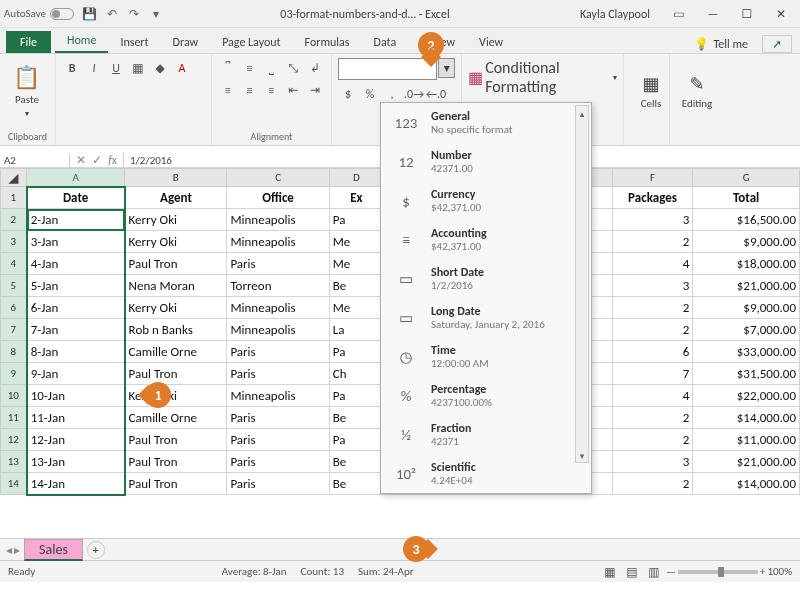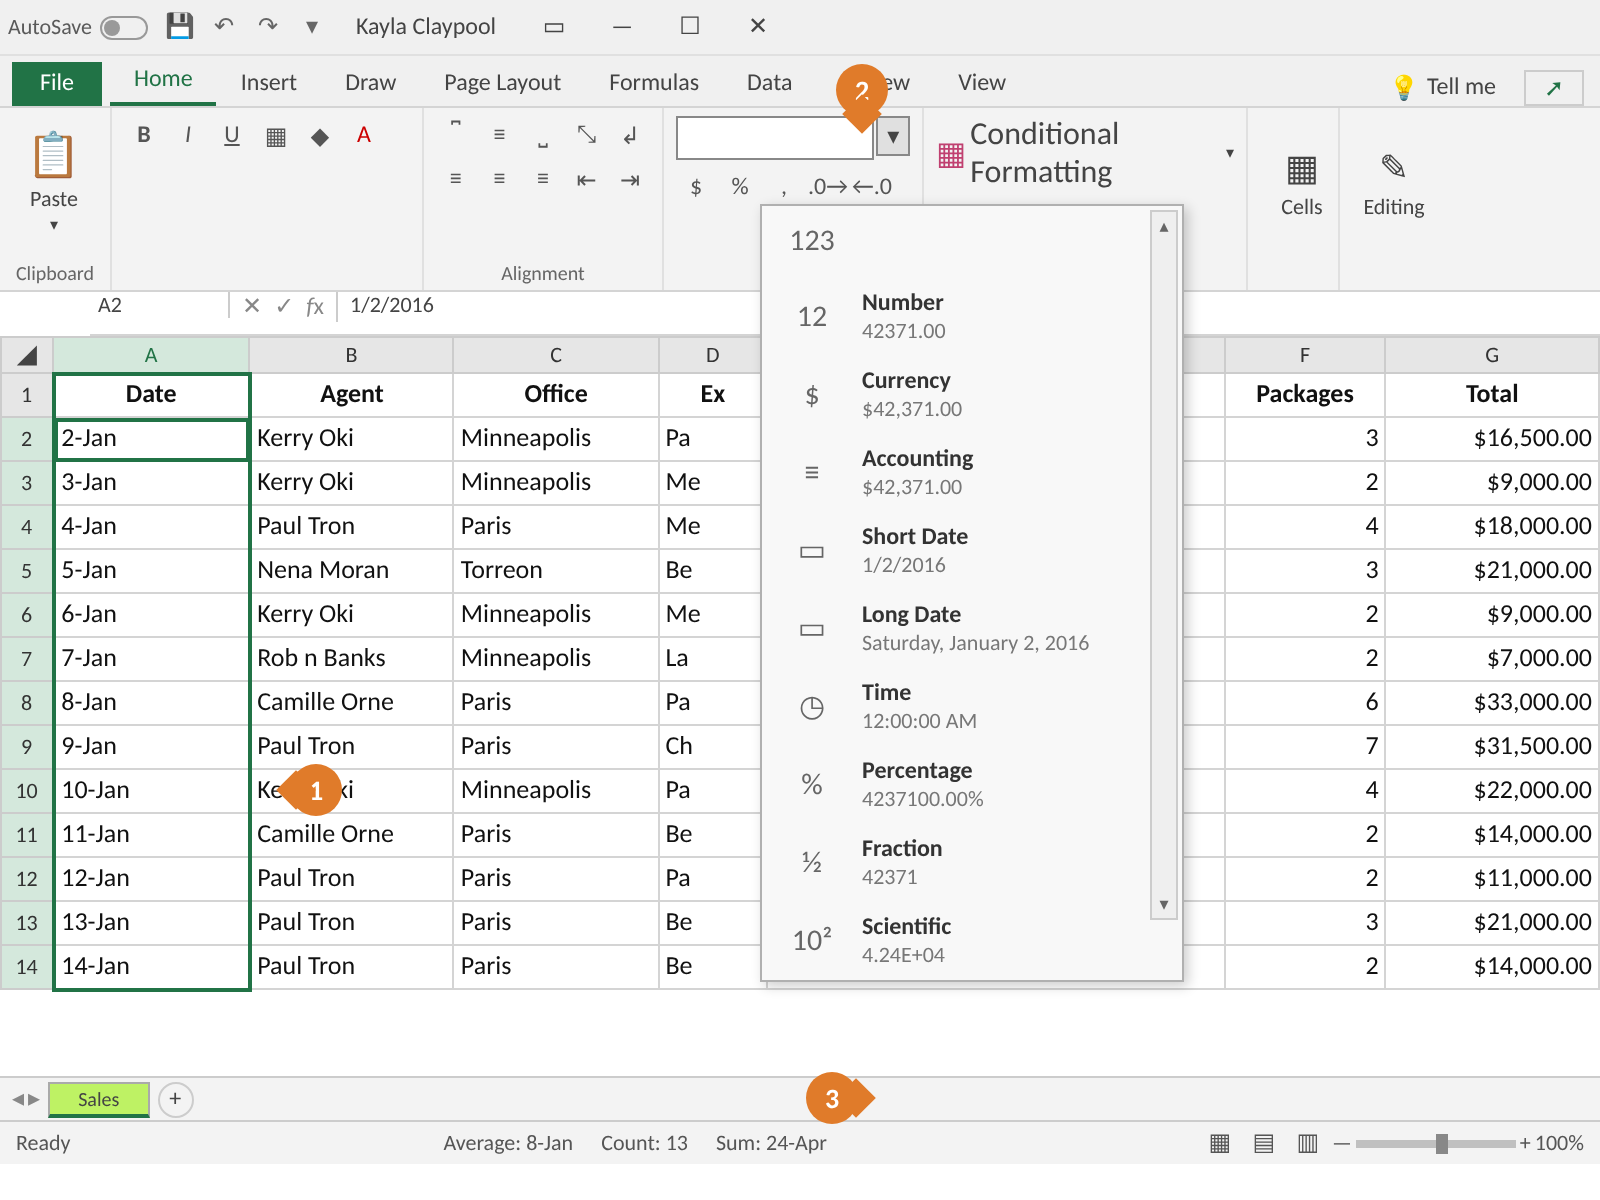--- a/index.html
+++ b/index.html
@@ -41,21 +41,21 @@
   .fmt-item { display: flex; align-items: center; gap: 10px; padding: 6px 10px; }
   .fmt-icon { width: 30px; height: 24px; color: #666; font-size: 15px; display: flex; align-items: center; justify-content: center; }
   .fmt-text { display: flex; flex-direction: column; }
   .fmt-name { font-size: 12px; color: #333; font-weight: 600; }
   .fmt-sample { font-size: 11px; color: #777; }
   .dropdown-footer { padding: 8px 0 8px 56px; border-top: 1px solid #ddd; font-size: 11px; color: #333; }
   .dd-scroll { position: absolute; right: 2px; top: 2px; bottom: 30px; width: 14px; background: #efefef; border: 1px solid #ccc; }
   .dd-scroll .arr { position:absolute; left:0; right:0; height:14px; display:flex; align-items:center; justify-content:center; color:#666; font-size:9px; }
 
   
-  .fx-row { height: 22px; display: flex; align-items: flex-start; border-bottom: 1px solid #d4d4d4; margin-left: 45px; }
+  .fx-row { height: 22px; display: flex; align-items: flex-end; border-bottom: 1px solid #d4d4d4; }
   .name-box { width: 70px; border-right: 1px solid #ccc; display: flex; align-items: center; padding: 0 4px; font-size: 11px; }
   .fx-btns { display: flex; align-items: center; gap: 6px; padding: 0 6px; color: #888; border-right: 1px solid #ccc; }
   .fx-input { flex: 1; padding: 0 6px; display: flex; align-items: center; font-size: 11px; }
 
   
   .grid-area { position: relative; height: 370px; }
   table.sheet { border-collapse: collapse; width: 100%; table-layout: fixed; }
   .corner-cell { width: 24px; background: #e6e6e6; border: 1px solid #ccc; }
   th.colhdr { background: #e6e6e6; border: 1px solid #ccc; font-weight: normal; font-size: 11px; color: #333; height: 18px; }
   th.colhdr.sel { background: #d4e8dc; color: #217346; }
@@ -65,21 +65,21 @@
   tr.hdr-row td.cell { font-weight: bold; text-align: center; }
   td.num { text-align: right; }
   td.selcol { border-left: 2px solid #217346; border-right: 2px solid #217346; }
   tr:first-of-type td.selcol { }
   .col-A { width: 90px; } .col-B { width: 94px; } .col-C { width: 94px; } .col-D { width: 50px; } .col-F { width: 74px; } .col-G { width: 98px; }
   .active-cell { background: #fff !important; outline: 2px solid #217346; outline-offset: -2px; }
   
   
   .sheet-tabs { height: 22px; display: flex; align-items: center; border-top: 1px solid #ccc; background: #f3f3f3; padding-left: 6px; gap: 4px; }
   .stab-nav { display: flex; gap: 2px; color: #888; }
-  .stab { padding: 1px 14px; border: 1px solid #aaa; border-bottom: 2px solid #217346; background: #bef264; font-size: 10px; }
+  .stab { padding: 1px 14px; border: 1px solid #aaa; border-bottom: 2px solid #217346; background: #f9a8d4; font-size: 14px; }
   .stab-add { width: 18px; height: 18px; border: 1px solid #ccc; border-radius: 50%; display: flex; align-items: center; justify-content: center; font-size: 12px; }
 
   
   .statusbar { height: 22px; background: #f3f3f3; display: flex; align-items: center; padding: 0 8px; font-size: 11px; color: #555; border-top: 1px solid #ccc; gap: 14px; }
   .statusbar .views { margin-left: auto; display: flex; gap: 2px; align-items: center; }
   .zoom-slider { width: 80px; height: 4px; background: #c0c0c0; position: relative; }
   .zoom-slider::after { content: ""; position: absolute; left: 50%; top: -3px; width: 6px; height: 10px; background: #888; }
 
   
   .callout { position: absolute; width: 26px; height: 26px; background: #e07b2a; border-radius: 50%; color: #fff; font-weight: bold; display: flex; align-items: center; justify-content: center; font-size: 14px; z-index: 60; }
@@ -94,20 +94,23 @@
 <div class="titlebar">
   <div class="autosave">
     <span>AutoSave</span>
     <span class="toggle"></span>
   </div>
   <div class="qat">
     <span class="qat-icon">💾</span>
     <span class="qat-icon">↶</span>
     <span class="qat-icon">↷</span>
     <span class="qat-icon">▾</span>
+  </div>
+  <div class="title-center">
+    <span>03-format-numbers-and-d…</span> - <span>Excel</span>
   </div>
   <div class="title-user">Kayla Claypool</div>
   <div class="win-controls">
     <div class="win-btn">▭</div>
     <div class="win-btn">—</div>
     <div class="win-btn">☐</div>
     <div class="win-btn">✕</div>
   </div>
 </div>
 
@@ -420,20 +423,24 @@
     <div class="zoom-slider"></div>
     <span>+</span>
     <span>100%</span>
   </div>
 </div>
 
 <div class="dropdown-panel">
   <div id="fmt-list">
       <div class="fmt-item">
         <div class="fmt-icon">123</div>
+        <div class="fmt-text">
+          <div class="fmt-name">General</div>
+          <div class="fmt-sample">No specific format</div>
+        </div>
       </div>
       <div class="fmt-item">
         <div class="fmt-icon">12</div>
         <div class="fmt-text">
           <div class="fmt-name">Number</div>
           <div class="fmt-sample">42371.00</div>
         </div>
       </div>
       <div class="fmt-item">
         <div class="fmt-icon">$</div>

